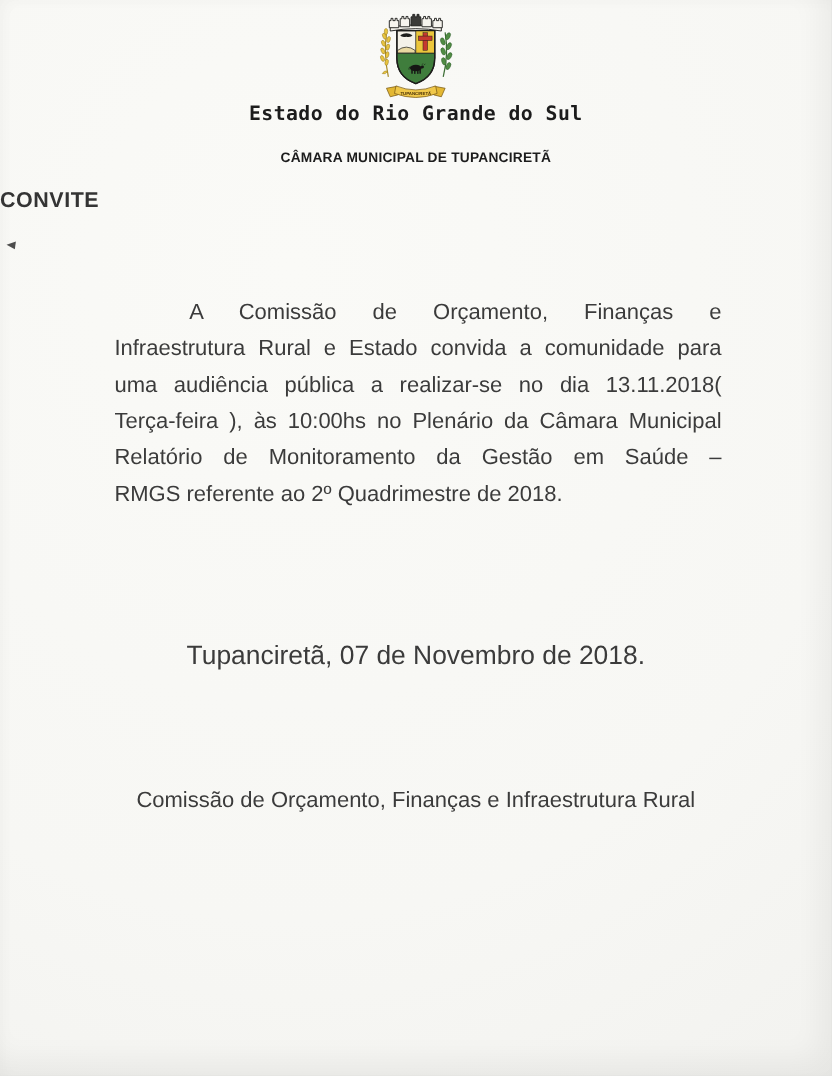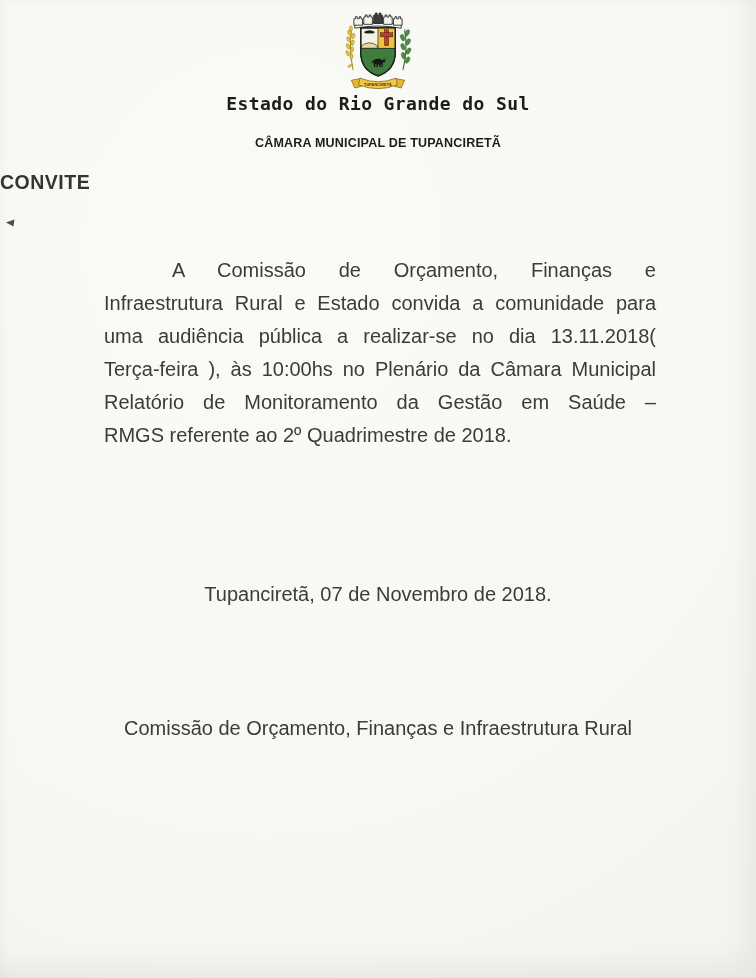--- a/index.html
+++ b/index.html
@@ -39,29 +39,29 @@
   .scan-mark {
     position:absolute; left:6px; top:219px;
     width:0; height:0;
     border-top:4px solid transparent;
     border-bottom:3px solid transparent;
     border-right:8px solid #2f2f2f;
     transform:rotate(8deg);
     opacity:.85;
   }
   .body-par {
-    position:absolute; left:104px; top:254px; width:552px;
+    position:absolute; left:104px; top:268px; width:552px;
     font-size:20px; line-height:33px;
   }
   .body-par .jline { text-align:justify; text-align-last:justify; }
   .body-par .first { text-indent:68px; }
   .body-par .lastline { text-align:left; text-align-last:auto; }
   .dateline {
     position:absolute; top:583px; left:0; right:0;
-    text-align:center; font-size:20px;
+    text-align:center; font-size:24px;
   }
   .signature {
     position:absolute; top:712px; left:0; right:0;
     text-align:center; font-size:20px; line-height:33px;
   }
 </style>
 </head>
 <body>
 
 <div class="page">

